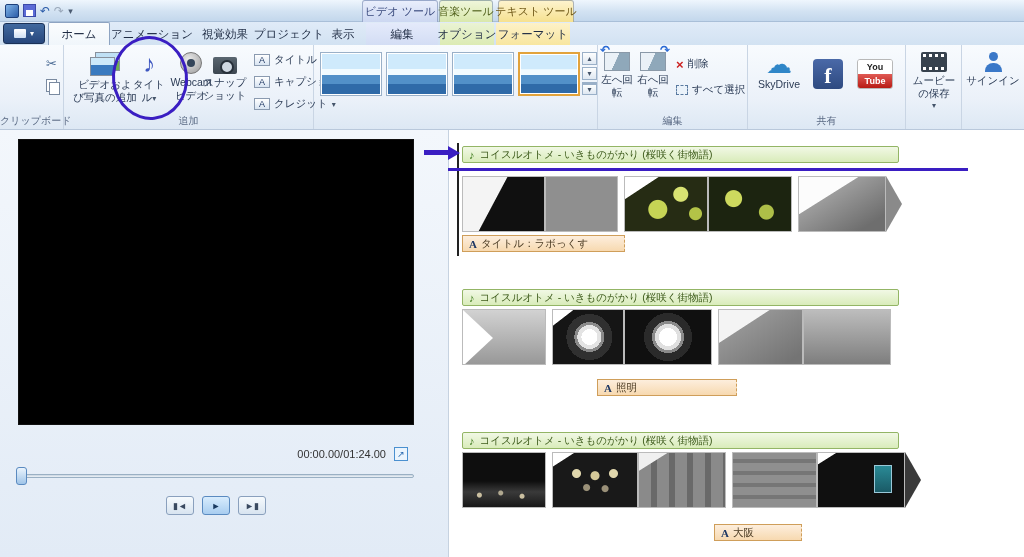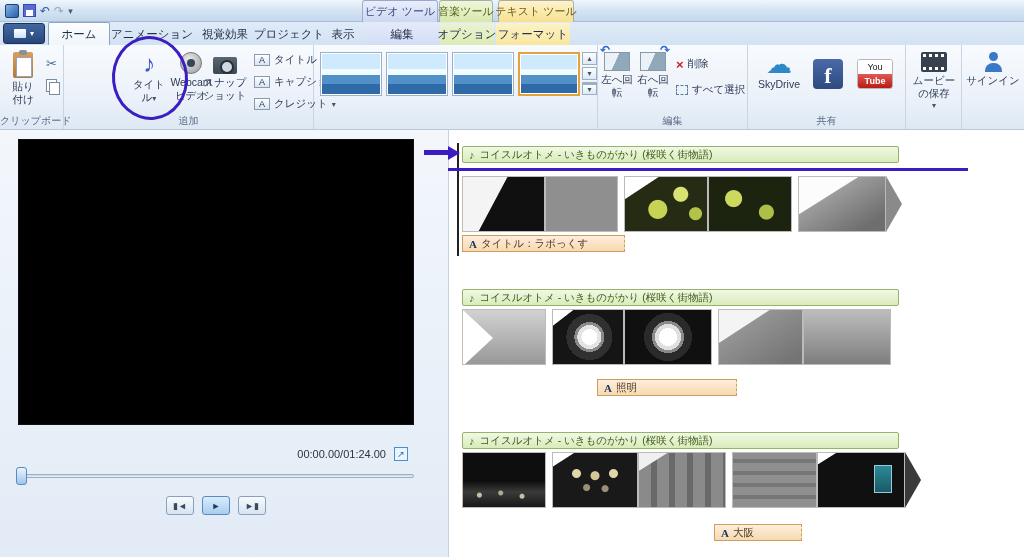--- a/index.html
+++ b/index.html
@@ -59,21 +59,21 @@
 .ico-camera::after{content:"";position:absolute;left:7px;top:3px;width:10px;height:10px;border-radius:50%;background:#cfd8e2;border:2px solid #27303a}
 .ico-slide{width:16px;height:12px;background:linear-gradient(#ffffff,#d8e4f2);border:1px solid #8a9ab0;font-size:9px;display:flex;align-items:center;justify-content:center;color:#1f3864;flex:none}
 .ico-rot{width:26px;height:19px;background:linear-gradient(115deg,#eaf1f7 45%,#8fa8ba 46%);border:1px solid #8a99a8;position:relative;display:block}
 .rot-arrow{position:absolute;right:-5px;top:-10px;color:#2a6ad4;font-size:12px;font-weight:bold}
 .rot-arrow.l{left:-5px;right:auto}
 .delx{color:#cc2222;font-weight:bold;font-size:13px;line-height:13px}
 .ico-select{width:12px;height:10px;border:1px dashed #5a7aa0;background:#eaf2fa;flex:none}
 .ico-cloud{font-size:26px;line-height:24px;color:#2f86c8}
 .ico-fb{width:30px;height:30px;border-radius:4px;background:linear-gradient(#4a69a8,#2e4a80);color:#fff;font-family:"Liberation Serif",serif;font-weight:bold;font-size:22px;display:flex;align-items:flex-end;justify-content:center;line-height:26px}
 .ico-yt{width:36px;height:30px;display:flex;flex-direction:column;border:1px solid #b8b8b8;border-radius:3px;overflow:hidden;background:#fff}
-.yt-you{flex:1;display:flex;align-items:center;justify-content:center;font-size:9px;font-weight:normal;color:#222;background:#fff}
+.yt-you{flex:1;display:flex;align-items:center;justify-content:center;font-size:9px;font-weight:bold;color:#222;background:#fff}
 .yt-tube{flex:1;display:flex;align-items:center;justify-content:center;font-size:9px;font-weight:bold;color:#fff;background:linear-gradient(#e05a54,#b81b14)}
 .ico-film{width:26px;height:20px;background:#37424e;position:relative;border-radius:2px;display:block}
 .ico-film::before,.ico-film::after{content:"";position:absolute;left:2px;right:2px;height:3px;background:repeating-linear-gradient(90deg,#fff 0 3px,rgba(0,0,0,0) 3px 6px)}
 .ico-film::before{top:2px}
 .ico-film::after{bottom:2px}
 .ico-person{width:22px;height:20px;position:relative;display:block}
 .ico-person::before{content:"";position:absolute;left:7px;top:0;width:9px;height:9px;border-radius:50%;background:#3a78c8}
 .ico-person::after{content:"";position:absolute;left:3px;bottom:0;width:17px;height:9px;border-radius:8px 8px 0 0;background:#3a78c8}
 
 .theme{position:absolute;top:7px;width:62px;height:44px;border:1px solid #9ab0c8;box-shadow:inset 0 0 0 1px #fff;background:linear-gradient(#cfeafc 0 38%,#f2fbff 39% 52%,#5290c8 53% 74%,#2f6aa8 75%);cursor:pointer}
@@ -161,30 +161,30 @@
     <div class="tab" style="left:257px;width:64px">プロジェクト</div>
     <div class="tab" style="left:322px;width:42px">表示</div>
     <div class="tab tv" style="left:366px;width:72px">編集</div>
     <div class="tab tm" style="left:440px;width:54px">オプション</div>
     <div class="tab tt" style="left:496px;width:74px">フォーマット</div>
   </div>
 
   <div class="ribbon">
 
     <div class="group" style="left:0;width:64px">
-      <div class="bigbtn" style="left:4px;width:38px">
-        <span class="ico-clipboard"></span>
-        <span class="lbl" style="width:26px">貼り付け</span>
-      </div>
       <span class="ico-cut" style="position:absolute;left:46px;top:12px">✂</span>
       <span class="ico-copy" style="position:absolute;left:46px;top:34px"></span>
       <div class="grouplabel">クリップボード</div>
     </div>
 
     <div class="group" style="left:64px;width:250px">
+      <div class="bigbtn" style="left:8px;width:66px">
+        <span class="ico-photos"></span>
+        <span class="lbl">ビデオおよび写真の追加</span>
+      </div>
       <div class="bigbtn" style="left:66px;width:38px">
         <span class="note-ico">♪</span>
         <span class="lbl"><span>タイトル</span><span class="dd">▾</span></span>
       </div>
       <div class="bigbtn" style="left:138px;width:46px">
         <span class="ico-camera"></span>
         <span class="lbl">スナップショット</span>
       </div>
       <div class="bigbtn" style="left:104px;width:46px">
         <span class="ico-webcam"></span>

